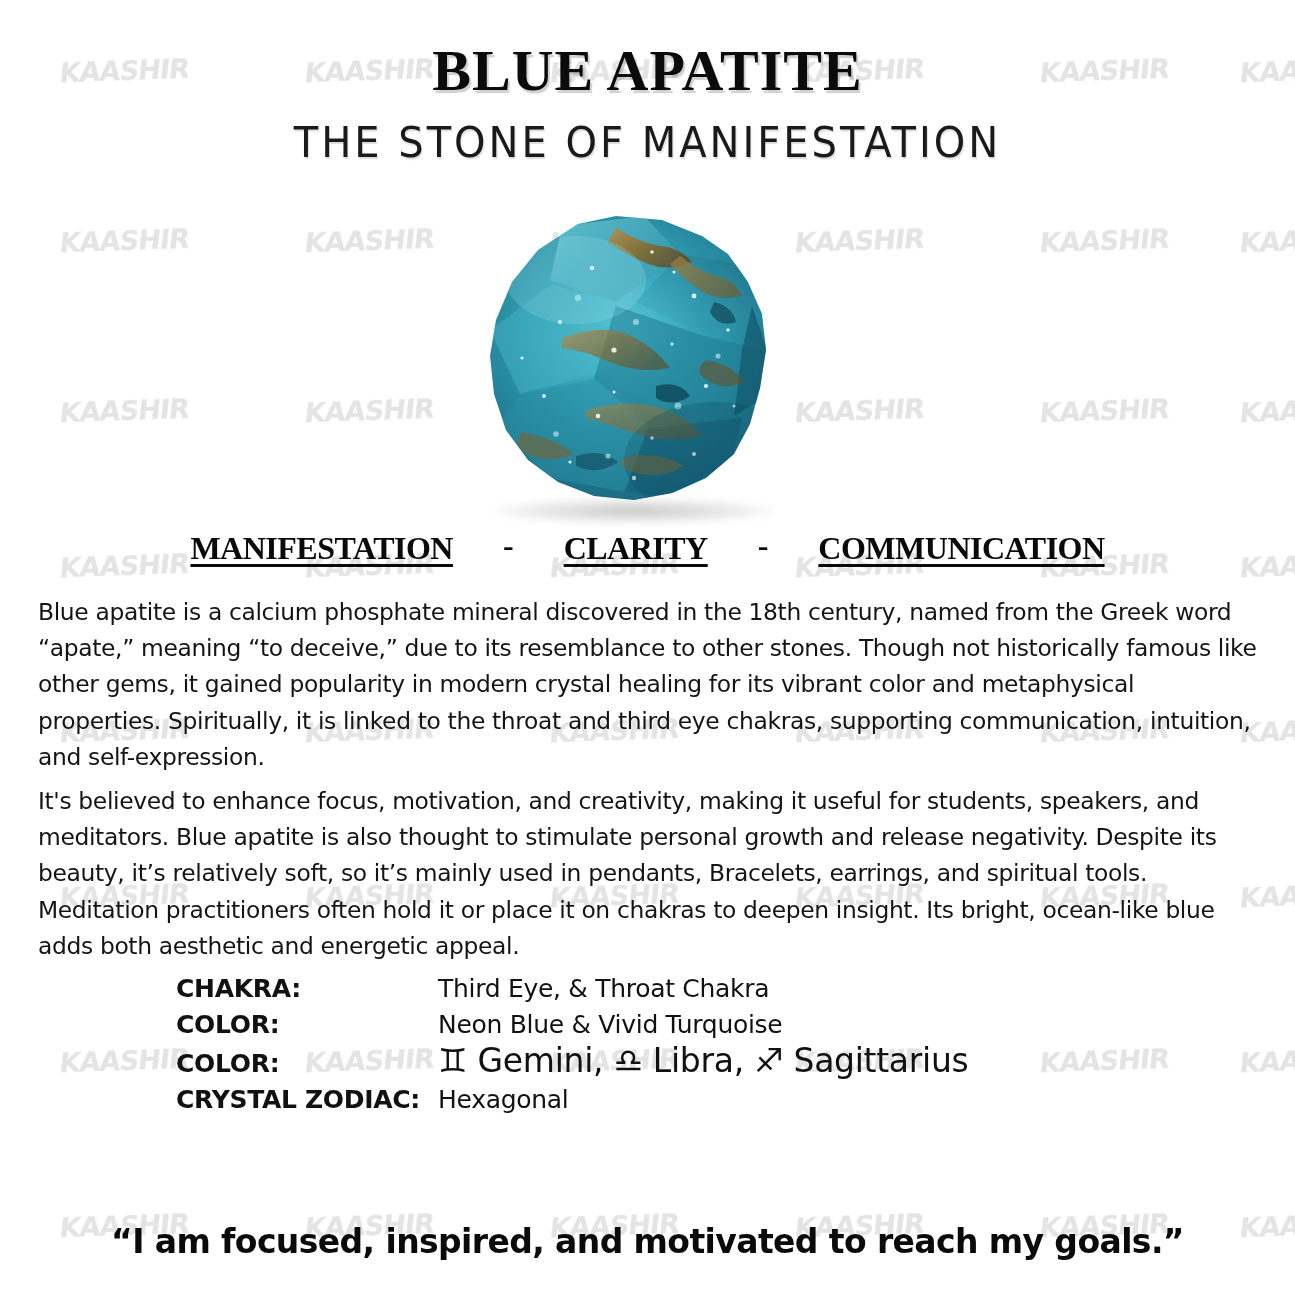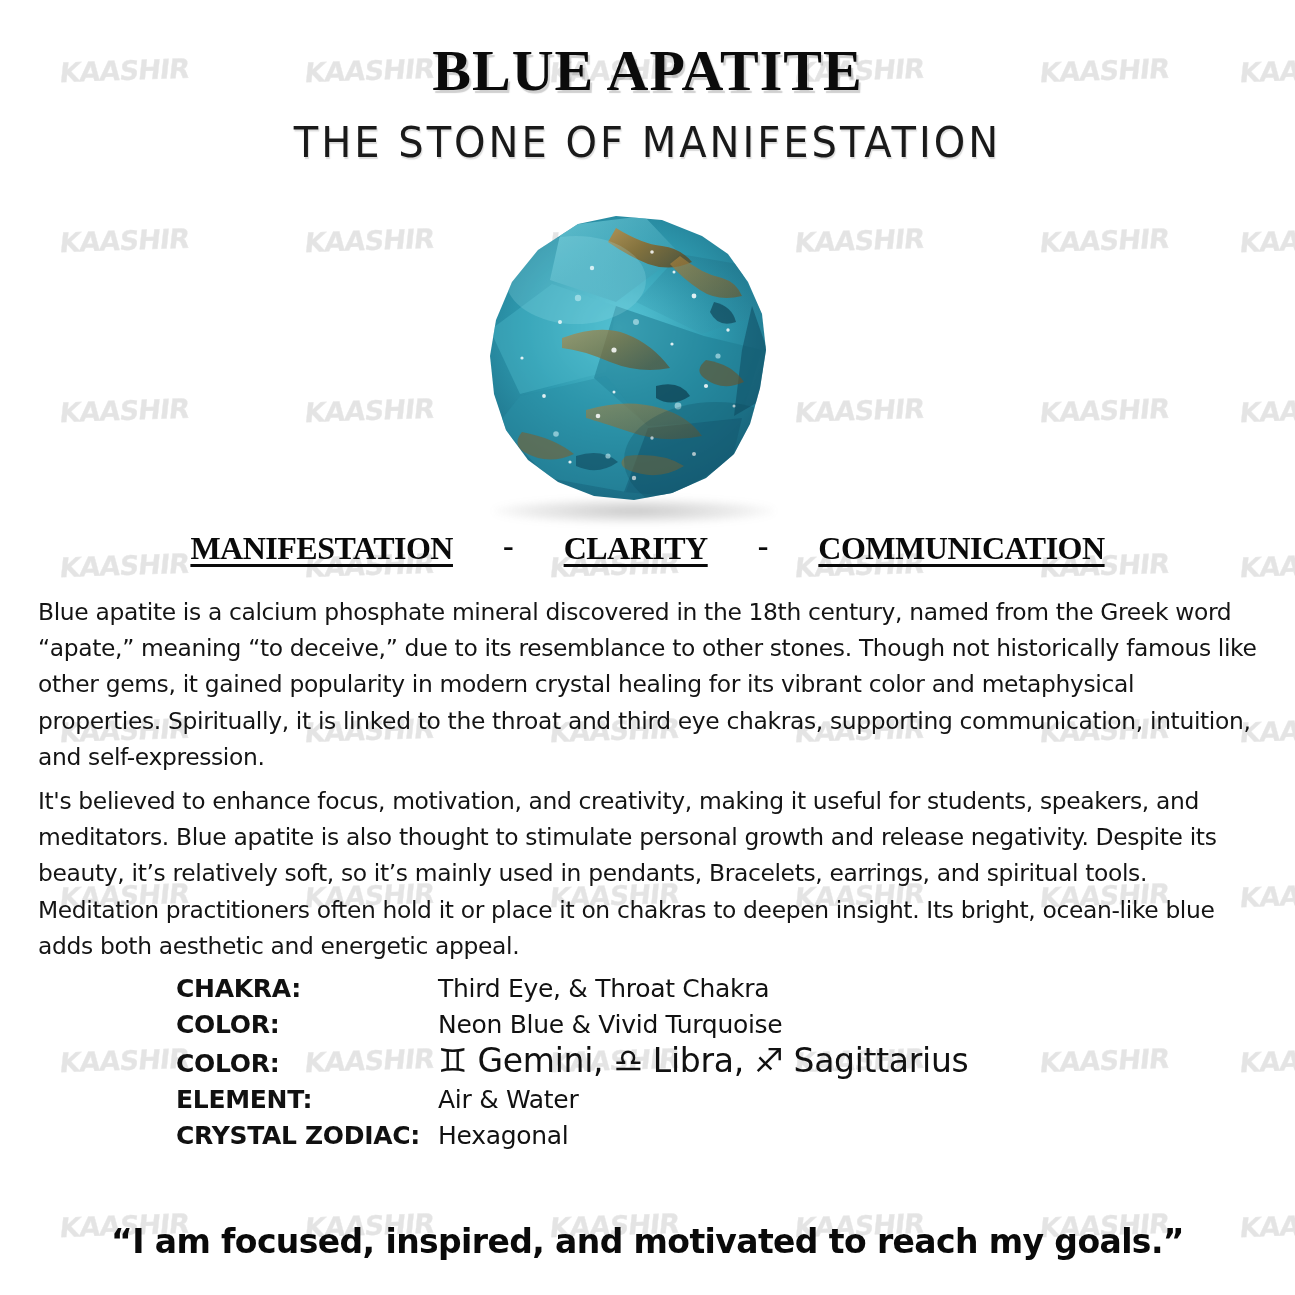--- a/index.html
+++ b/index.html
@@ -352,24 +352,20 @@
       </tr>
       <tr>
         <td class="lbl">COLOR:</td>
         <td class="val">Neon Blue &amp; Vivid Turquoise</td>
       </tr>
       <tr>
         <td class="lbl">COLOR:</td>
         <td class="val zsym">♊ Gemini, ♎ Libra, ♐ Sagittarius</td>
       </tr>
       <tr>
-        <td class="lbl">ELEMENT:</td>
-        <td class="val">Air &amp; Water</td>
-      </tr>
-      <tr>
         <td class="lbl">CRYSTAL ZODIAC:</td>
         <td class="val">Hexagonal</td>
       </tr>
     </tbody>
   </table>
 
   <div id="affirmation">“I am focused, inspired, and motivated to reach my goals.”</div>
 
 </div>
 

